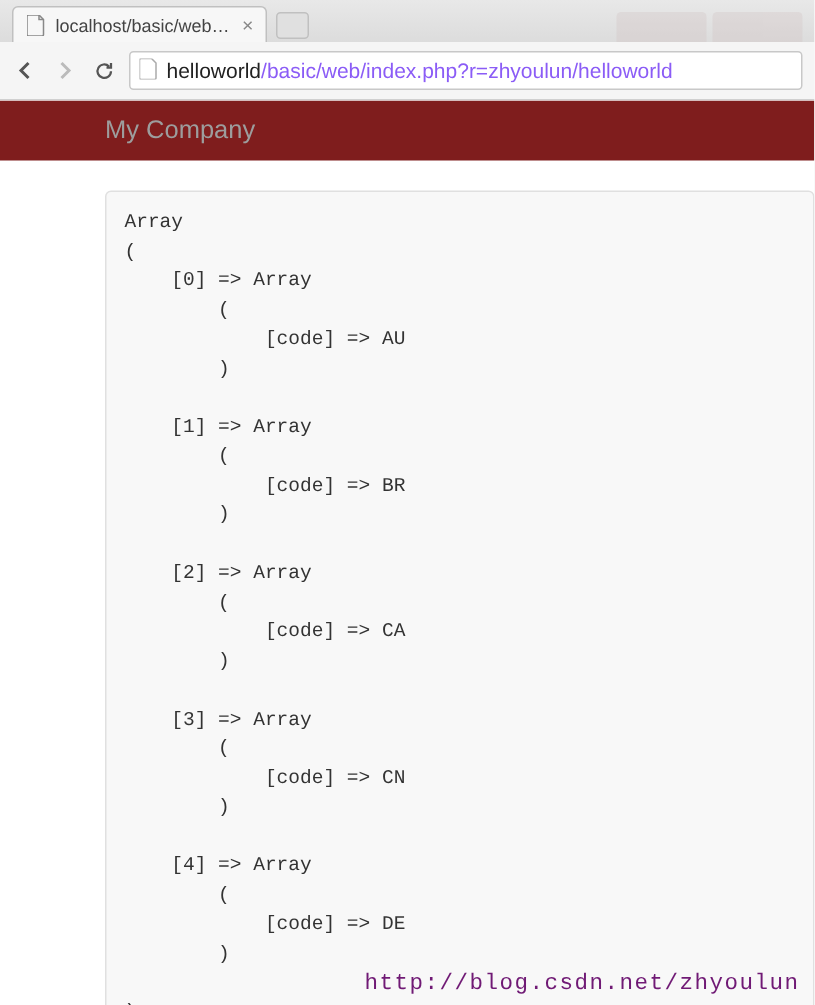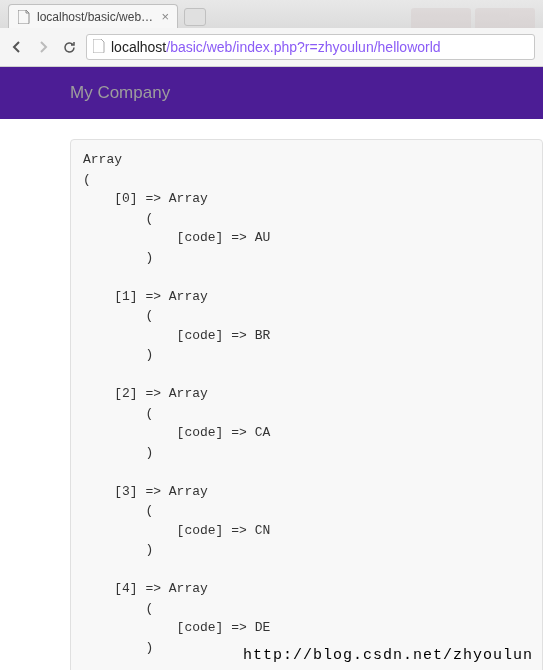--- a/index.html
+++ b/index.html
@@ -113,24 +113,24 @@
       overflow: hidden;
     }
     .url-host { color: #222; }
     .url-path { color: #8b5cf6; }
     .page-content {
       background: #fff;
       height: calc(670px - 66px);
       overflow: hidden;
     }
     .navbar {
-      background: #4c1d95;
+      background: #7f1d1d;
       color: #999;
       padding: 16px 0;
-      height: 52px;
+      height: 40px;
       display: flex;
       align-items: center;
     }
     .navbar-brand {
       margin-left: 70px;
       font-size: 17px;
       color: #9d9d9d;
     }
     .main-area {
       padding: 20px 0 0 70px;
@@ -146,21 +146,21 @@
       white-space: pre;
       line-height: 1.5;
       min-width: 440px;
     }
     .watermark {
       position: absolute;
       bottom: 6px;
       right: 10px;
       font-family: "Courier New", monospace;
       font-size: 15px;
-      color: #000000;
+      color: #701a75;
       letter-spacing: 1px;
     }
   </style>
 </head>
 <body>
 
 <div class="browser-chrome">
   <div class="tab-bar">
     <div class="tab">
       <span class="tab-favicon">
@@ -194,21 +194,21 @@
           <path d="M12 7.5 a4.5 4.5 0 1 1 -1.3 -3.2 M12 2 v3 h-3" fill="none" stroke="#555" stroke-width="1.5"></path>
         </svg>
     </div>
     <div class="url-bar">
       <span>
         <svg width="12" height="14" viewBox="0 0 12 14">
             <path d="M1 0 h7 l3 3 v10 a1 1 0 0 1 -1 1 h-9 a1 1 0 0 1 -1 -1 v-12 a1 1 0 0 1 1 -1 z" fill="none" stroke="#aaa" stroke-width="1"></path>
           </svg>
       </span>
       <span class="url-text">
-        <span class="url-host">localhost</span><span class="url-path">/basic/web/index.php?r=zhyoulun/helloworld</span>
+        <span class="url-host">helloworld</span><span class="url-path">/basic/web/index.php?r=zhyoulun/helloworld</span>
       </span>
     </div>
   </div>
 </div>
 
 <div class="page-content">
   <div class="navbar">
     <span class="navbar-brand">My Company</span>
   </div>
   <div class="main-area">

